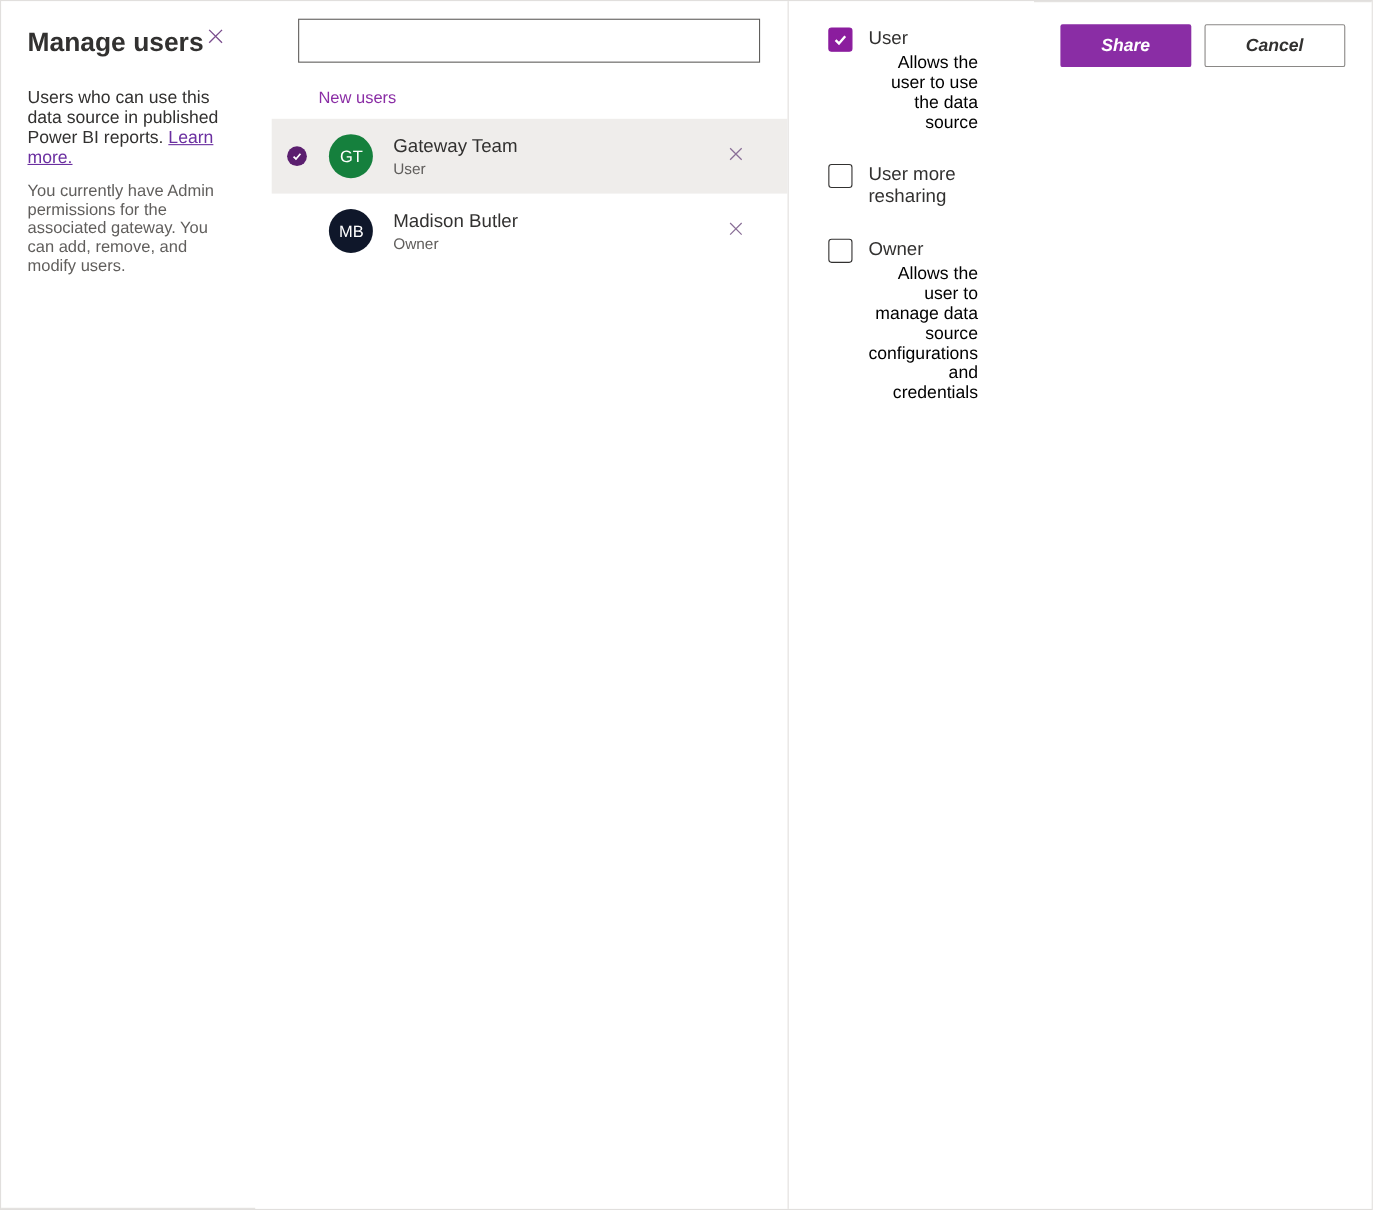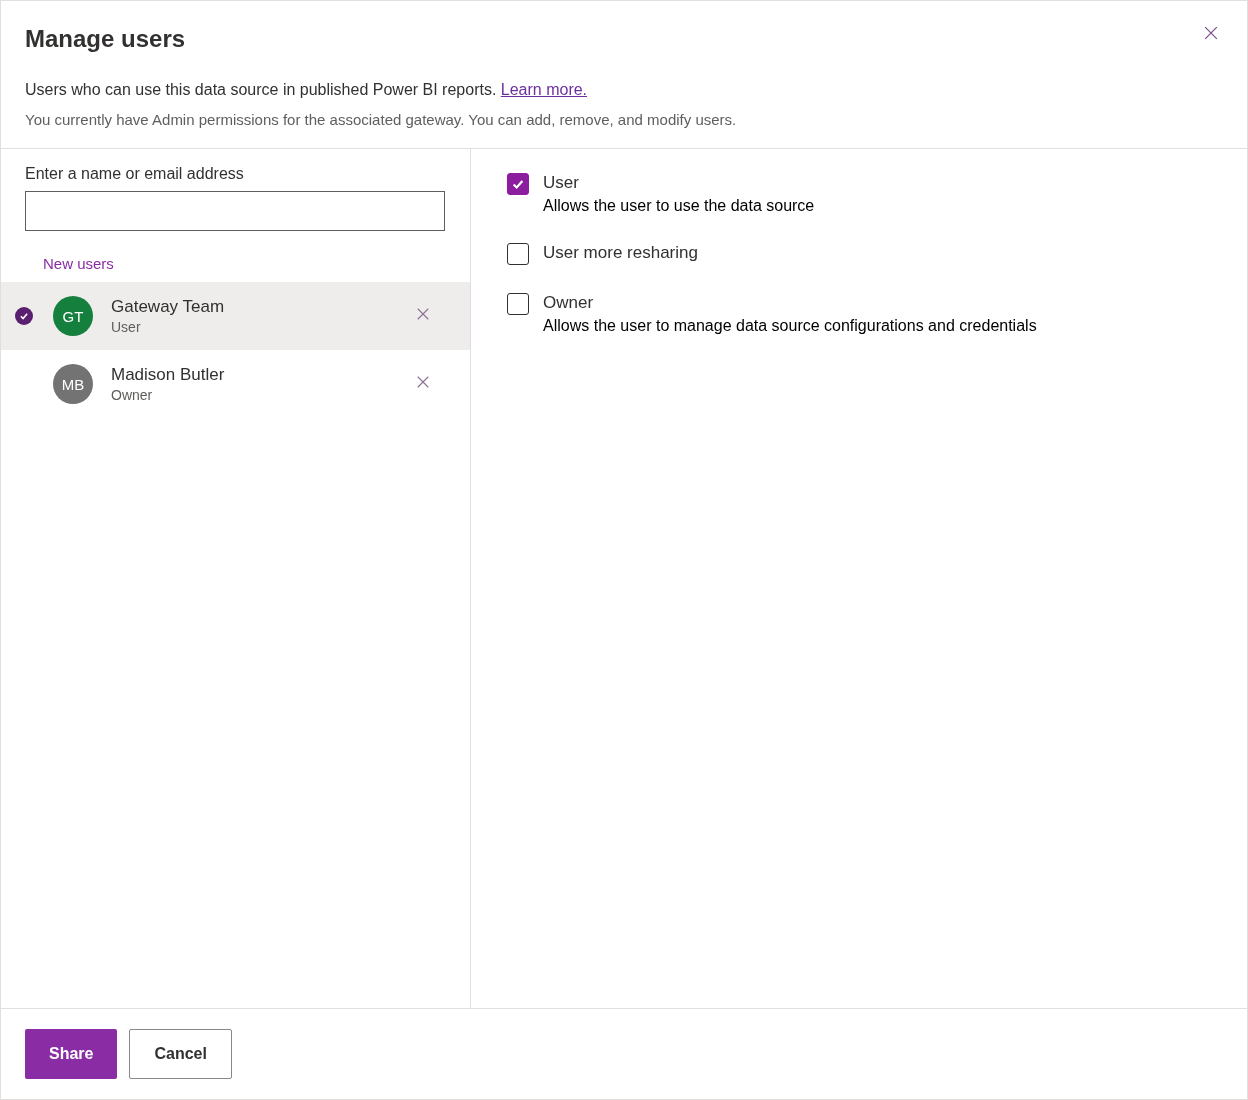--- a/index.html
+++ b/index.html
@@ -8,22 +8,23 @@
     background: #fff;
     color: #323130;
     width: 1248px;
     height: 1100px;
   }
   .dialog {
     width: 1248px;
     height: 1100px;
     border: 1px solid #e1dfdd;
     display: flex;
-    flex-direction: column;
+    flex-direction: row;
     position: relative;
+    gap: 15px;
   }
   .dialog-header {
     padding: 24px 24px 20px 24px;
     border-bottom: 1px solid #e1dfdd;
     position: relative;
   }
   .dialog-title {
     font-size: 24px;
     font-weight: 600;
     color: #323130;
@@ -124,21 +125,21 @@
     color: #fff;
     font-size: 15px;
     font-weight: 400;
     display: flex;
     align-items: center;
     justify-content: center;
     margin-right: 18px;
     flex-shrink: 0;
   }
   .avatar.magenta { background: #15803d; }
-  .avatar.blue { background: #737373; }
+  .avatar.blue { background: #0f172a; }
   .user-info { flex: 1; }
   .user-name { font-size: 17px; color: #323130; }
   .user-role { font-size: 14px; color: #605e5c; margin-top: 2px; }
   .remove-x {
     color: #8a6f97;
     cursor: pointer;
     padding: 4px;
     margin-right: 18px;
   }
   .remove-x svg { width: 18px; height: 18px; }
@@ -170,29 +171,30 @@
   .perm-title { font-size: 17px; color: #323130; }
   .perm-desc { font-size: 16px; color: #000000; margin-top: 4px; text-align: right; }
 
   .footer {
     border-top: 1px solid #e1dfdd;
     padding: 20px 24px;
     display: flex;
     gap: 12px;
   }
   .btn {
-    height: 50px;
-    padding: 0 24px;
+    height: 39px;
+    padding: 0 37px;
     font-size: 16px;
     font-weight: 600;
     border-radius: 2px;
     cursor: pointer;
     display: inline-flex;
     align-items: center;
     justify-content: center;
+    font-style: italic;
   }
   .btn-primary {
     background: #8a2da5;
     color: #fff;
     border: none;
   }
   .btn-secondary {
     background: #fff;
     color: #323130;
     border: 1px solid #8a8886;
@@ -213,21 +215,20 @@
     <p class="dialog-sub1">
       <span>Users who can use this data source in published Power BI reports. </span><a href="#">Learn more.</a>
     </p>
     <p class="dialog-sub2">You currently have Admin permissions for the associated gateway. You can add, remove, and modify users.</p>
   </div>
 
   <div class="body">
 
     <div class="left-pane">
       <div class="input-section">
-        <label class="input-label">Enter a name or email address</label>
         <input class="name-input" type="text" value="" style="">
       </div>
 
       <div class="section-label">New users</div>
 
       <div class="user-row selected">
         <div class="sel-indicator">
           <svg viewBox="0 0 16 16" width="10" height="10" fill="none" stroke="currentColor" stroke-width="2.5">
               <path d="M3 8.5 L6.5 12 L13 4.5"></path>
             </svg>

